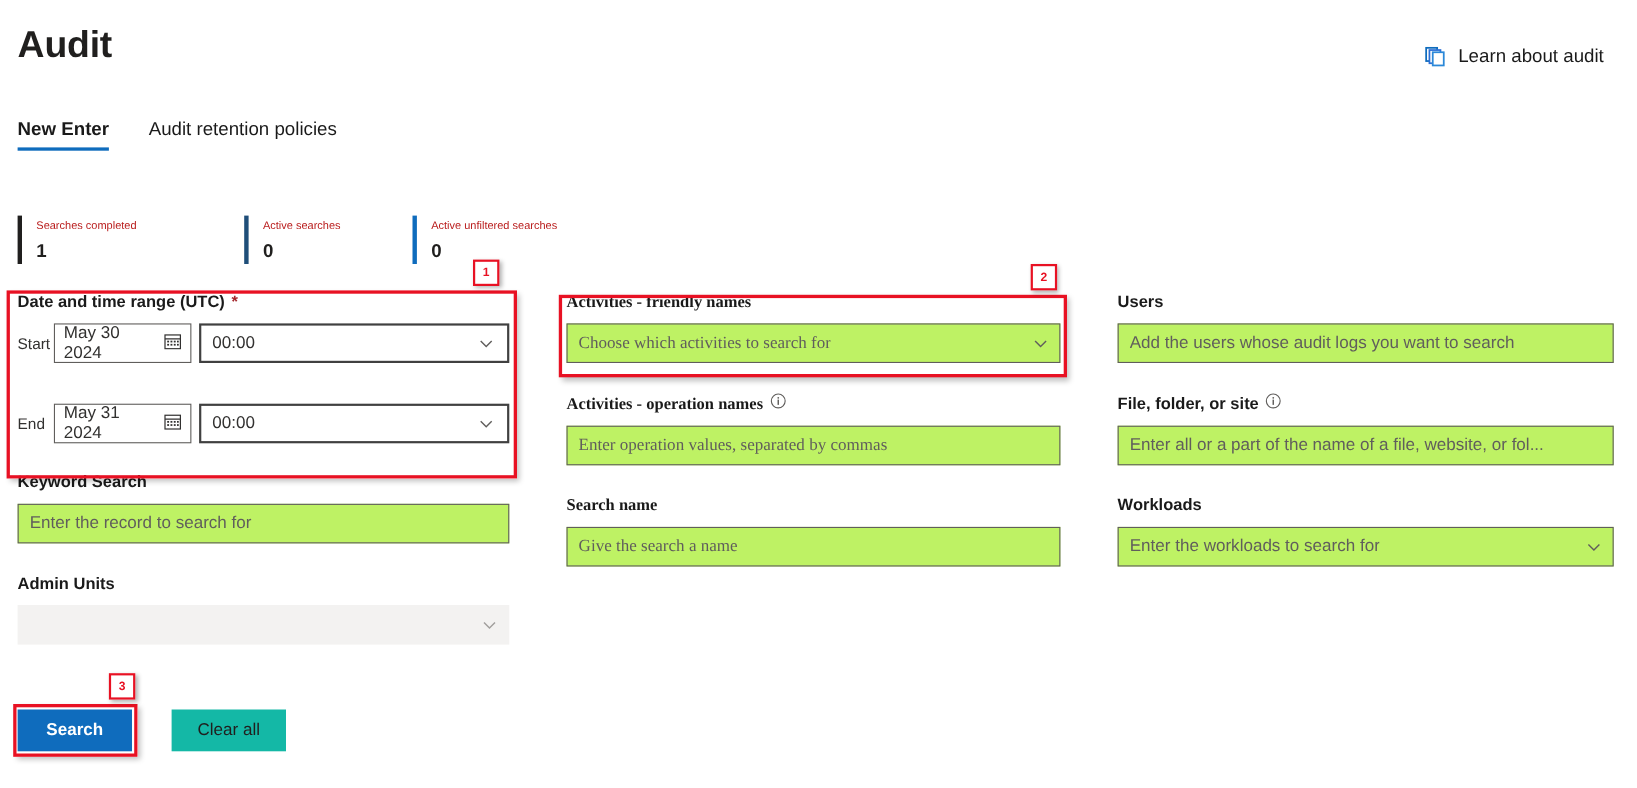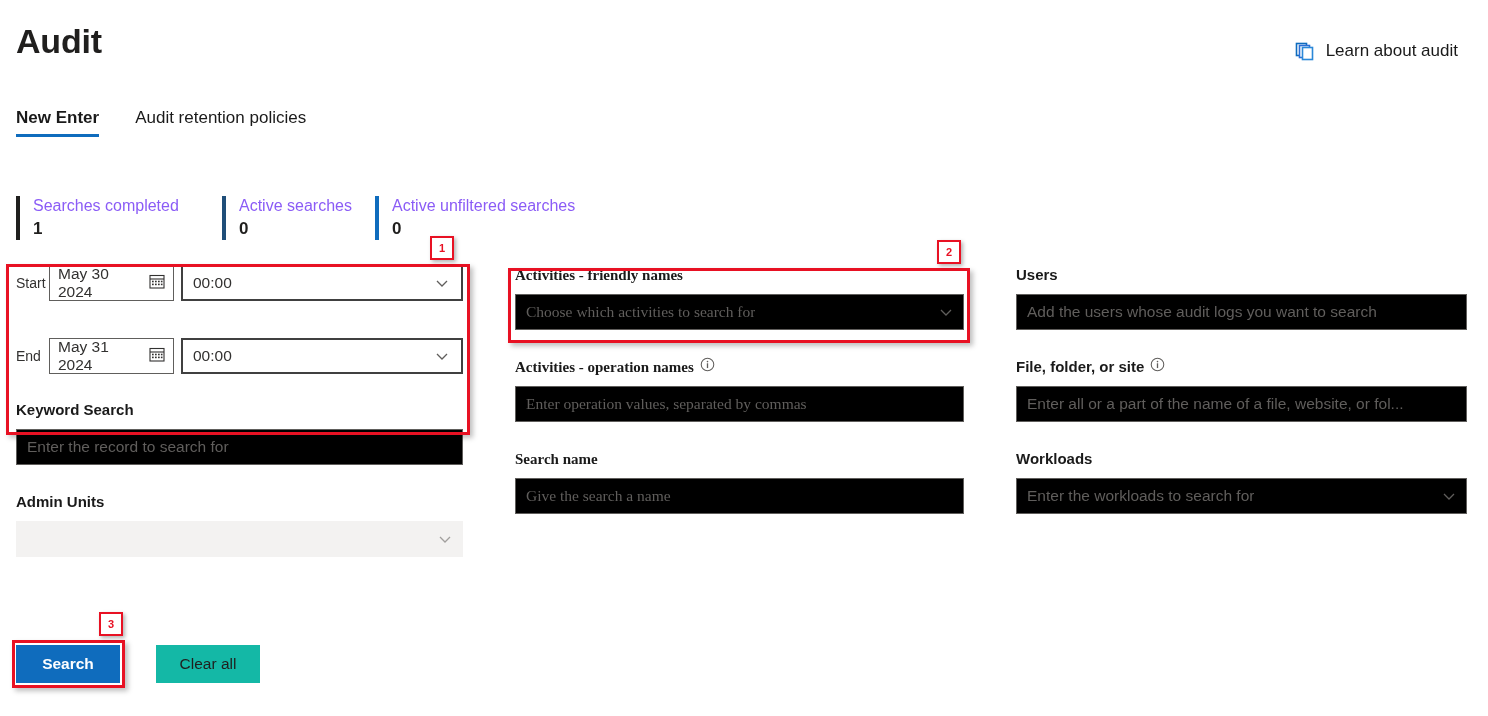--- a/index.html
+++ b/index.html
@@ -65,21 +65,21 @@
     position: absolute;
     left: 16px; top: 196px;
     display: flex;
   }
   .stat {
     display: flex;
     padding-right: 0;
   }
   .stat .bar { width: 4px; flex: none; }
   .stat .body { padding-left: 13px; }
-  .stat .name { font-size: 16px; color: #8b5cf6; line-height: 19px; }
+  .stat .name { font-size: 10px; color: #b91c1c; line-height: 19px; }
   .stat .value { font-size: 17px; font-weight: bold; color: #201f1e; margin-top: 3px; line-height: 22px; }
 
   
   .col { position: absolute; top: 265px; }
   .col1 { left: 16px;   width: 447px; }
   .col2 { left: 515px;  width: 449px; font-family: Liberation Serif, serif; }
   .col3 { left: 1016px; width: 451px; }
 
   .field { margin-bottom: 21px; }
   .field-label {
@@ -90,21 +90,21 @@
     display: flex; align-items: center; gap: 6px;
     line-height: 20px;
   }
   .req { color: #a4262c; font-weight: bold; }
   .info-icon { display:inline-block; width:15px; height:15px; flex:none; }
 
   .ctrl {
     position: relative;
     height: 36px;
     border: 1px solid #605e5c;
-    background: #000000;
+    background: #bef264;
     display: flex;
     align-items: center;
     padding: 0 10px;
     font-size: 15.5px;
     color: #605e5c;
     cursor: text;
   }
   .ctrl.select { cursor: pointer; padding-right: 34px; }
   .ctrl .chev {
     position: absolute;
@@ -249,20 +249,24 @@
       <div class="body">
         <div class="name">Active unfiltered searches</div>
         <div class="value">0</div>
       </div>
     </div>
   </div>
 
   <div class="col col1">
 
     <div class="field">
+      <div class="field-label">
+        <span>Date and time range (UTC)</span>
+        <span class="req">*</span>
+      </div>
 
       <div class="date-row">
         <div class="side-label">Start</div>
         <div class="date-box">
           <span>May 30 2024</span>
           <span>
             <svg class="cal" viewBox="0 0 16 16" fill="none">
               <rect x="1" y="2.5" width="14" height="12.5" stroke="#323130" stroke-width="1.1"></rect>
               <line x1="1" y1="6" x2="15" y2="6" stroke="#323130" stroke-width="1.1"></line>
               <g fill="#323130">

